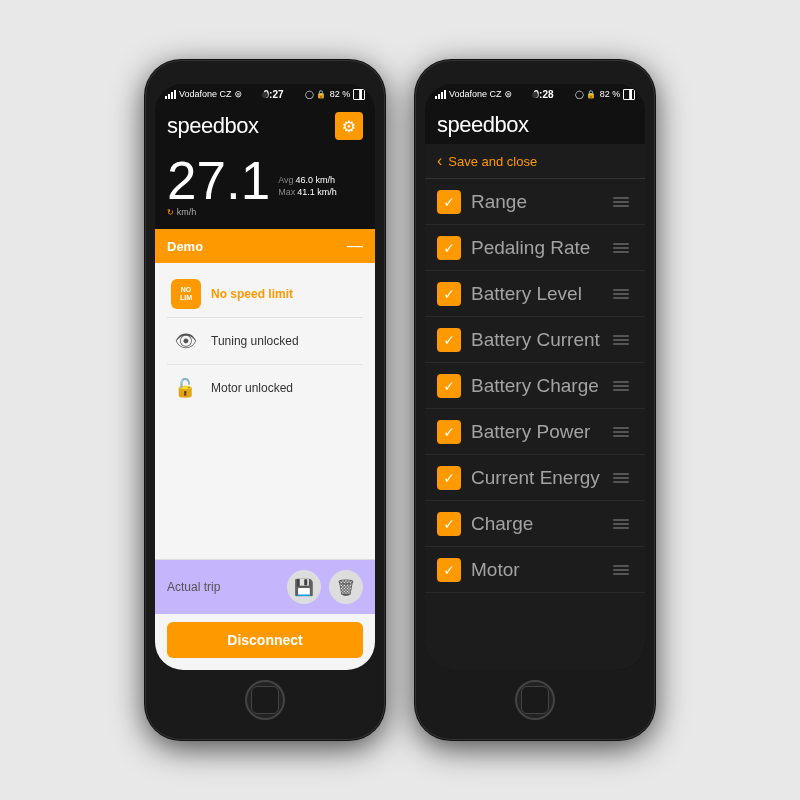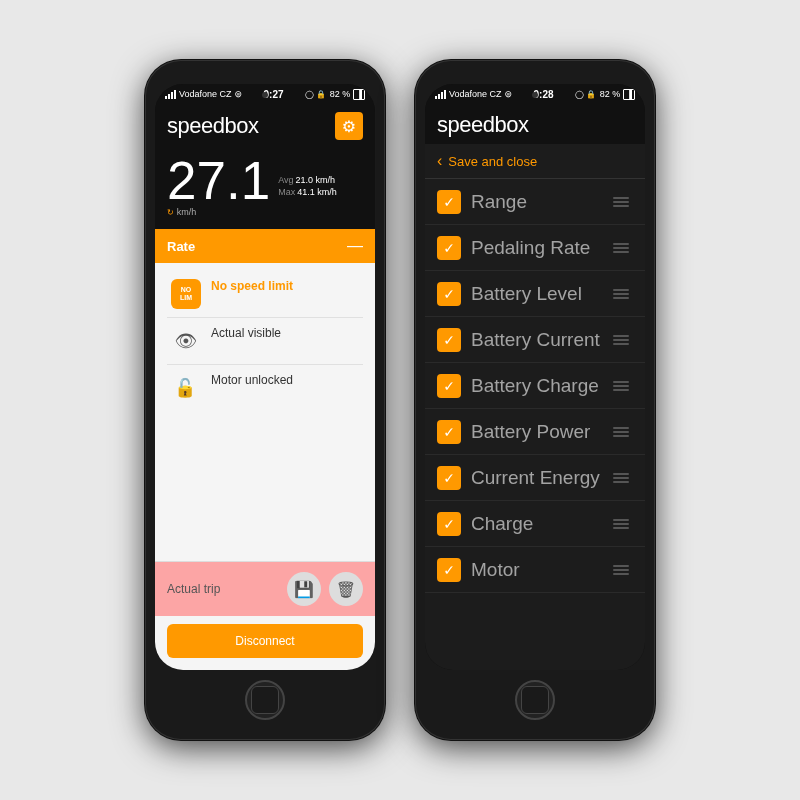--- a/index.html
+++ b/index.html
@@ -146,20 +146,21 @@
       background: #f5f5f5;
       flex: 1;
       padding: 8px 12px;
       display: flex;
       flex-direction: column;
       gap: 0;
     }
 
     .info-row {
       display: flex;
+      align-items: center;
       gap: 10px;
       padding: 8px 4px;
       border-bottom: 1px solid #e0e0e0;
     }
     .info-row:last-of-type { border-bottom: none; }
 
     .icon-badge {
       width: 30px;
       height: 30px;
       background: #f90;
@@ -187,21 +188,21 @@
       font-size: 12px;
       color: #333;
     }
     .info-text.orange { color: #f90; font-weight: 600; }
 
     .actual-trip-row {
       display: flex;
       align-items: center;
       justify-content: space-between;
       padding: 10px 12px;
-      background: #fca5a5;
+      background: #c4b5fd;
       border-top: 1px solid #ddd;
     }
     .trip-label { font-size: 12px; color: #555; }
     .trip-icons { display: flex; gap: 8px; }
     .trip-icon-btn {
       width: 34px;
       height: 34px;
       background: #ddd;
       border-radius: 50%;
       display: flex;
@@ -217,22 +218,22 @@
       display: flex;
       justify-content: center;
     }
     .disconnect-btn {
       background: #f90;
       color: #fff;
       border: none;
       border-radius: 6px;
       padding: 10px 0;
       width: 100%;
-      font-size: 12px;
-      font-weight: 400;
+      font-size: 14px;
+      font-weight: 700;
       cursor: pointer;
     }
     .back-row {
       background: #1c1c1c;
       padding: 8px 12px;
       display: flex;
       align-items: center;
       gap: 6px;
       border-bottom: 1px solid #333;
     }
@@ -363,42 +364,42 @@
         <div class="speed-main">
           <span class="speed-value">27.1</span>
           <div class="speed-unit">
             <span class="refresh-icon">↻</span>
             <span>km/h</span>
           </div>
         </div>
         <div class="speed-stats">
           <div class="speed-stat">
             <span class="label">Avg</span>
-            <span class="val">21.0 km/h</span>
+            <span class="val">46.0 km/h</span>
           </div>
           <div class="speed-stat">
             <span class="label">Max</span>
             <span class="val">41.1 km/h</span>
           </div>
         </div>
       </div>
 
       <div class="orange-section">
-        <span class="section-label">Rate</span>
+        <span class="section-label">Demo</span>
         <span class="minus-icon">—</span>
       </div>
 
       <div class="white-section">
         <div class="info-row">
           <div class="icon-badge" style="font-size:7px;line-height:1.1;">NO<br>LIM</div>
           <span class="info-text orange">No speed limit</span>
         </div>
         <div class="info-row">
           <div class="icon-outline">👁</div>
-          <span class="info-text">Actual visible</span>
+          <span class="info-text">Tuning unlocked</span>
         </div>
         <div class="info-row">
           <div class="icon-outline">🔓</div>
           <span class="info-text">Motor unlocked</span>
         </div>
       </div>
 
       <div class="actual-trip-row">
         <span class="trip-label">Actual trip</span>
         <div class="trip-icons">

